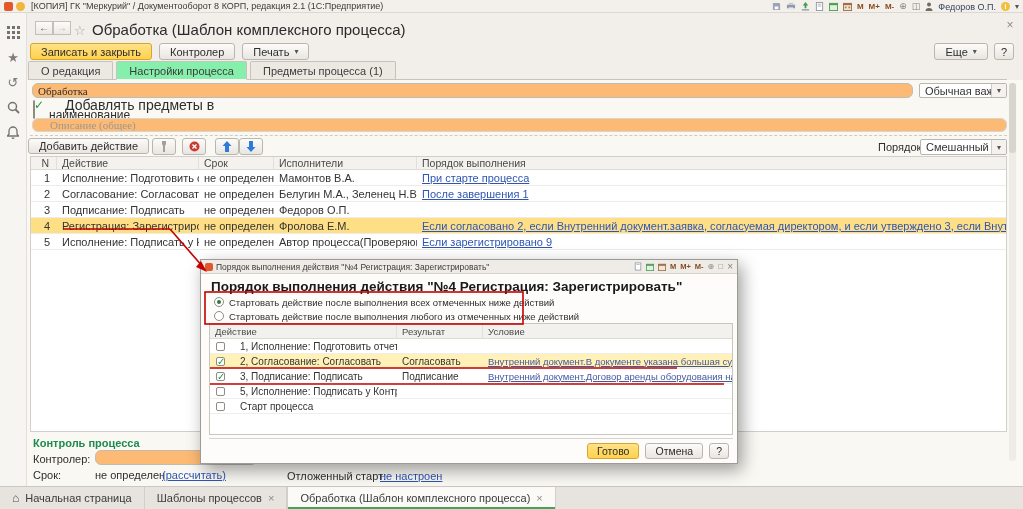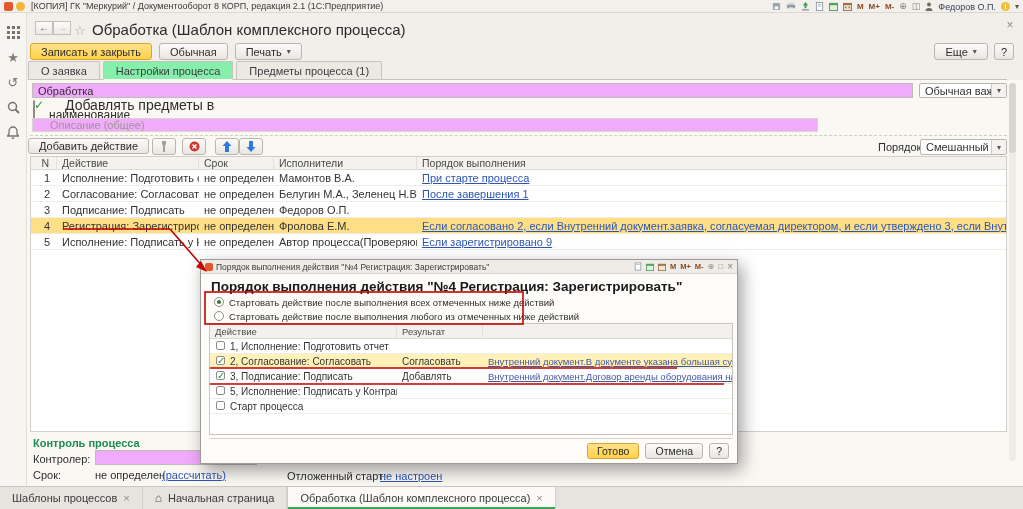--- a/index.html
+++ b/index.html
@@ -30,21 +30,21 @@
 .btn.primary{background:linear-gradient(#FFE289,#FFD24A);border-color:#D8A62E;font-weight:normal}
 .caret::after{content:"▾";font-size:8px;color:#555}
 .cmd-left{position:absolute;left:30px;top:43px;display:flex;gap:7px}
 .cmd-right{position:absolute;right:9px;top:43px;display:flex;gap:6px}
 
 .tabs{position:absolute;left:28px;top:61px;right:16px;height:19px;display:flex;align-items:flex-end;border-bottom:1px solid #C6C3BD}
 .tab{height:18px;padding:0 12px;display:flex;align-items:center;font-size:11px;color:#3C3C3C;background:#ECE9E3;border:1px solid #C6C3BD;border-bottom:none;margin-right:3px;border-radius:2px 2px 0 0}
 .tab.active{background:#86efac;height:19px;margin-bottom:-1px;border-bottom:1px solid #FAF8F3}
 
 .content{position:absolute;left:27px;top:80px;width:996px;height:406px;background:#FAF8F3}
-.input{background:#f0abfc;border:1px solid #BFBCB6;border-radius:0;font-size:11px;color:#2E2E2E;padding:0 5px;font-family:Liberation Sans, sans-serif}
+.input{background:#fdba74;border:1px solid #BFBCB6;border-radius:6px;font-size:11px;color:#2E2E2E;padding:0 5px;font-family:Liberation Serif, serif}
 .input::placeholder{color:#9C9890}
 .combo{position:absolute;display:flex;align-items:stretch;background:#fff;border:1px solid #B9B6B0;border-radius:2px;font-size:11px}
 .combo .val{flex:1;padding:1px 5px;white-space:nowrap;overflow:hidden}
 .combo .dd{width:15px;display:flex;align-items:center;justify-content:center;border-left:1px solid #CFCCC6;background:#F4F2EE}
 .cb{width:11px;height:11px;border:1px solid #8F8C86;background:#fff;border-radius:2px;position:relative;flex:none}
 .cb.on::after{content:"✓";position:absolute;left:0px;top:-3px;color:#1F9638;font-weight:bold;font-size:12px}
 .lbl{font-size:11px;color:#2E2E2E;white-space:nowrap}
 .dashed{position:absolute;left:3px;top:55px;width:977px;border-top:1px dashed #CFCBC3}
 .ibtn{width:24px;height:17px;background:linear-gradient(#FCFBF9,#E9E6E1);border:1px solid #B9B6B0;border-radius:3px;display:inline-flex;align-items:center;justify-content:center}
 
@@ -69,21 +69,21 @@
 .dlg-h{position:absolute;left:10px;top:19px;font-size:13.5px;font-weight:bold;color:#1A1A1A;white-space:nowrap}
 .radio{width:10px;height:10px;border:1px solid #8F8C86;border-radius:50%;background:#fff;position:absolute;left:13px}
 .radio.sel::after{content:"";display:block;width:4px;height:4px;margin:2px;border-radius:50%;background:#35773B}
 .rlbl{position:absolute;left:28px;font-size:9.5px;color:#2E2E2E;white-space:nowrap}
 .dtable{position:absolute;left:8px;top:63px;width:524px;height:112px;background:#fff;border:1px solid #C9C6C0;overflow:hidden}
 .dgrid{display:grid;grid-template-columns:187px 86px 1fr;align-items:center}
 .dhead{height:15px;background:#F3F1ED;border-bottom:1px solid #DDDAD4;font-size:9.5px;color:#4A4A4A}
 .dhead .c{border-right:1px solid #E3E0DA;height:15px;line-height:15px}
 .drow{height:15px;border-bottom:1px solid #F0EEE9;font-size:10px}
 .drow.hl{background:#FFF1B8}
-.drow .act{display:flex;align-items:flex-start;gap:5px;padding-left:6px;white-space:nowrap;overflow:hidden}
+.drow .act{display:flex;align-items:center;gap:15px;padding-left:6px;white-space:nowrap;overflow:hidden}
 .drow .cb{width:9px;height:9px}
 .drow .cb.on::after{font-size:10px;top:-2px}
 .dlink{font-size:9.5px;color:#44589E;text-decoration:underline;white-space:nowrap}
 .dlg-sep{position:absolute;left:8px;top:178px;width:524px;border-top:1px solid #D8D5CF}
 .dlg-btns{position:absolute;right:8px;top:183px;display:flex;gap:6px}
 .dlg-btns .btn{height:16px;font-size:10.5px;padding:0 9px}
 
 .taskbar{position:absolute;left:0;top:486px;width:1023px;height:23px;background:#E7E4DF;border-top:1px solid #CBC8C2;display:flex;font-size:11px;color:#3A3A3A}
 .ttab{display:flex;align-items:center;gap:6px;padding:0 12px;border-right:1px solid #D2CFC9;position:relative;white-space:nowrap}
 .ttab.active{background:#FBFAF7;border-left:1px solid #D2CFC9}
@@ -177,44 +177,44 @@
 </div>
 
 <div class="navbtn" style="left:35px">←</div>
 <div class="navbtn dis" style="left:53px">→</div>
 <span class="abs fav-star" style="left:74px;top:21px"></span>
 <div class="page-title">Обработка (Шаблон комплексного процесса)</div>
 <span class="win-close x-icon"></span>
 
 <div class="cmd-left">
   <button class="btn primary">Записать и закрыть</button>
-  <button class="btn">Обычная</button>
+  <button class="btn">Контролер</button>
   <button class="btn caret">Печать</button>
 </div>
 <div class="cmd-right">
   <button class="btn caret">Еще</button>
   <button class="btn" style="padding:0 6px">?</button>
 </div>
 
 <div class="tabs">
-  <div class="tab">О заявка</div>
+  <div class="tab">О редакция</div>
   <div class="tab active">Настройки процесса</div>
   <div class="tab">Предметы процесса (1)</div>
 </div>
 
 <div class="content">
   <input class="input abs" style="left: 5px; top: 3px; width: 881px; height: 15px;" value="Обработка">
   <div class="combo" style="left:892px;top:3px;width:88px;height:15px">
     <span class="val">Обычная важность</span>
     <span class="dd caret"></span>
   </div>
   <span class="cb on abs" style="left:6px;top:21px"></span>
   <span class="lbl abs" style="left:38px;top:17px;font-size:14px">Добавлять предметы в</span>
   <span class="lbl abs" style="left:22px;top:28px;font-size:12px">наименование</span>
-  <input class="input abs" style="left: 5px; top: 38px; width: 786px; height: 14px; border-color: rgb(216, 213, 207); padding-left: 17px;" placeholder="Описание (общее)">
+  <input class="input abs" style="left: 5px; top: 38px; width: 975px; height: 14px; border-color: rgb(216, 213, 207); padding-left: 17px;" placeholder="Описание (общее)">
   <div class="dashed"></div>
   <button class="btn abs" style="left:1px;top:58px;height:16px">Добавить действие</button>
   <span class="ibtn abs" style="left:125px;top:58px">
       <svg width="10" height="11" viewBox="0 0 10 11">
         <path d="M3 0h4v3L6 5v6H4V5L3 3z" fill="#A3A09A"></path>
       </svg>
     </span>
   <span class="ibtn abs" style="left:155px;top:58px">
       <svg width="11" height="11" viewBox="0 0 11 11">
         <circle cx="5.5" cy="5.5" r="5" fill="#CB3B34"></circle>
@@ -323,20 +323,21 @@
   <div class="dlg-h">Порядок выполнения действия "№4 Регистрация: Зарегистрировать"</div>
   <span class="radio sel" style="top:37px"></span>
   <span class="rlbl" style="top:37px">Стартовать действие после выполнения всех отмеченных ниже действий</span>
   <span class="radio" style="top:51px"></span>
   <span class="rlbl" style="top:51px">Стартовать действие после выполнения любого из отмеченных ниже действий</span>
 
   <div class="dtable">
     <div class="dgrid dhead">
       <span class="c">Действие</span>
       <span class="c">Результат</span>
+      <span class="c" style="border-right:none">Условие</span>
     </div>
     <div class="dgrid drow">
       <span class="act">
           <span class="cb"></span>
           <span>1, Исполнение: Подготовить отчет</span>
         </span>
       <span class="c"></span>
       <span class="c"></span>
     </div>
     <div class="dgrid drow hl">
@@ -345,21 +346,21 @@
           <span>2, Согласование: Согласовать</span>
         </span>
       <span class="c">Согласовать</span>
       <span class="c"><span class="dlink">Внутренний документ.В документе указана большая сумма</span></span>
     </div>
     <div class="dgrid drow">
       <span class="act">
           <span class="cb on"></span>
           <span>3, Подписание: Подписать</span>
         </span>
-      <span class="c">Добавлять</span>
+      <span class="c">Подписание</span>
       <span class="c"><span class="dlink">Внутренний документ.Договор аренды оборудования на большую сумму</span></span>
     </div>
     <div class="dgrid drow">
       <span class="act">
           <span class="cb"></span>
           <span>5, Исполнение: Подписать у Контрагента</span>
         </span>
       <span class="c"></span>
       <span class="c"></span>
     </div>
@@ -375,26 +376,26 @@
   <div class="dlg-sep"></div>
   <div class="dlg-btns">
     <button class="btn primary">Готово</button>
     <button class="btn">Отмена</button>
     <button class="btn" style="padding:0 6px">?</button>
   </div>
 </div>
 
 <div class="taskbar">
   <div class="ttab">
+    <span class="home-ico"></span>
+    <span>Начальная страница</span>
+  </div>
+  <div class="ttab">
     <span>Шаблоны процессов</span>
     <span class="tclose"></span>
-  </div>
-  <div class="ttab">
-    <span class="home-ico"></span>
-    <span>Начальная страница</span>
   </div>
   <div class="ttab active">
     <span>Обработка (Шаблон комплексного процесса)</span>
     <span class="tclose"></span>
   </div>
 </div>
 
 <svg class="anno" width="1023" height="509">
   <line x1="64" y1="229" x2="170" y2="229" stroke="#C40000" stroke-width="1.6"></line>
   <line x1="170" y1="229" x2="203" y2="267" stroke="#C40000" stroke-width="1.6"></line>

